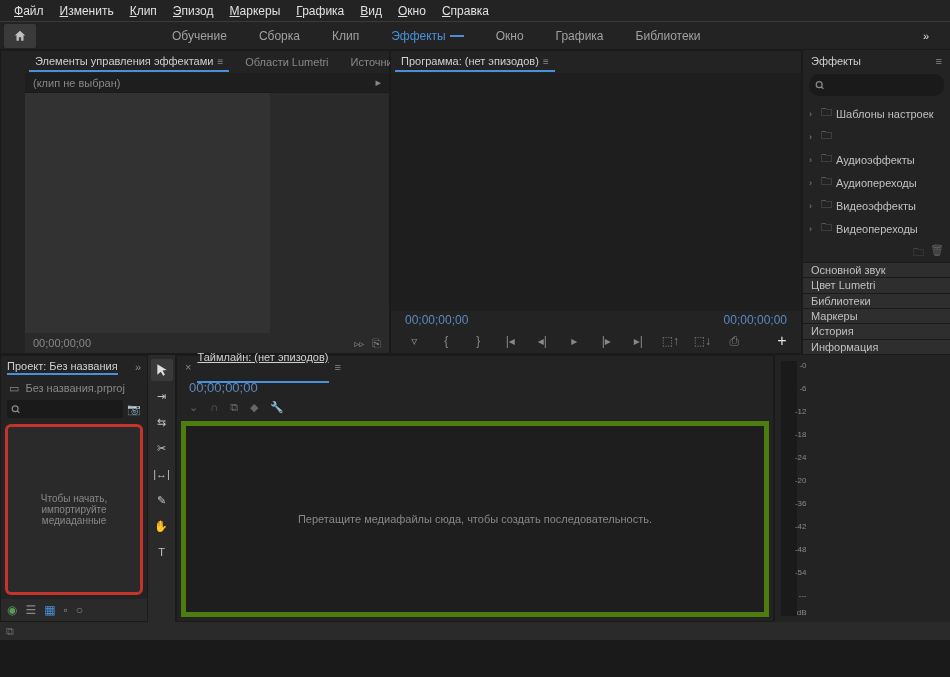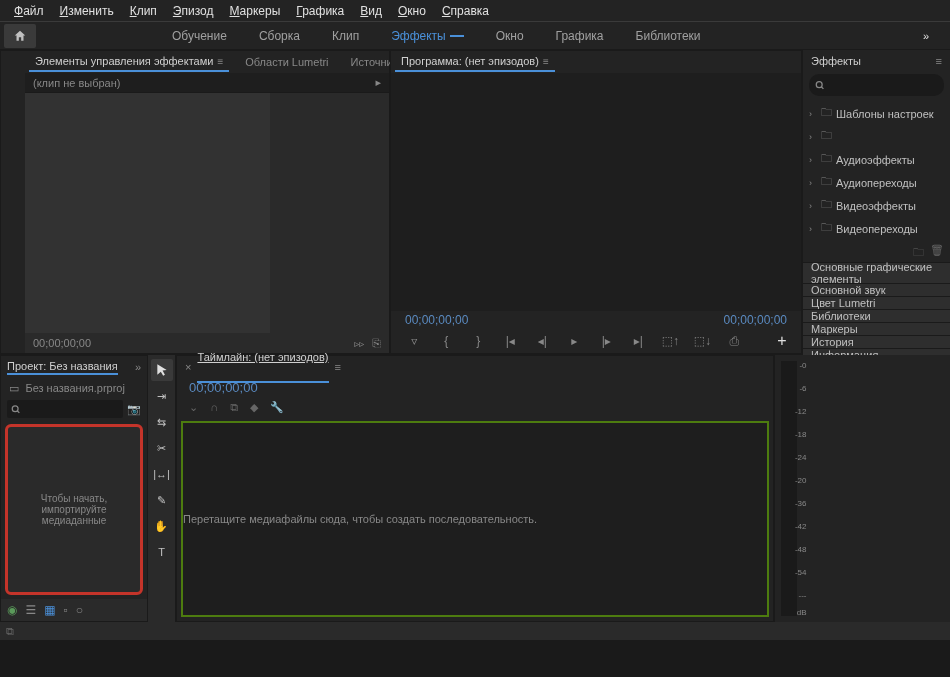--- a/index.html
+++ b/index.html
@@ -73,21 +73,21 @@
 .project-footer .icon.blue { color: #4a90d9; }
 .tools-col { width: 28px; background: #2a2a2a; display: flex; flex-direction: column; align-items: center; padding: 4px 0; gap: 4px; border-right: 1px solid #1a1a1a; }
 .tool { width: 22px; height: 22px; display: flex; align-items: center; justify-content: center; color: #c0c0c0; border-radius: 2px; }
 .tool.active { background: #3a3a3a; color: #e0e0e0; }
 .timeline-panel { flex: 1; display: flex; flex-direction: column; }
 .timeline-header { height: 22px; display: flex; align-items: center; padding: 0 8px; gap: 6px; }
 .timeline-header .close { color: #888; }
 .timeline-header .title { color: #d0d0d0; border-bottom: 2px solid #4a90d9; padding-bottom: 18px; text-decoration: underline; }
 .timeline-tc { padding: 2px 12px; color: #5a8ac0; font-size: 13px; }
 .timeline-icons { height: 20px; display: flex; align-items: center; gap: 12px; padding: 0 12px; color: #666; }
-.timeline-body { flex: 1; background: #1e1e1e; margin: 4px; display: flex; align-items: center; justify-content: flex-start; color: #888; font-size: 11px; border: 2px solid #4d7c0f; }
+.timeline-body { flex: 1; background: #1e1e1e; margin: 4px; display: flex; align-items: center; justify-content: center; color: #888; font-size: 11px; border: 5px solid #4d7c0f; }
 .audio-meter { width: 28px; background: #232323; display: flex; flex-direction: column; align-items: center; padding: 6px 2px; border-left: 1px solid #1a1a1a; }
 .meter-scale { flex: 1; width: 16px; background: #1a1a1a; position: relative; }
 .meter-tick { position: absolute; right: -10px; font-size: 8px; color: #888; }
 .right-col-lower { width: 148px; background: #232323; }
 .status-bar { height: 18px; background: #2a2a2a; display: flex; align-items: center; padding: 0 6px; color: #666; }
 svg { display: block; }
 </style>
 </head>
 <body>
 
@@ -227,21 +227,20 @@
                 <span class="chev">›</span>
                 <span class="folder">🗀</span>
                 <span>Видеопереходы</span>
               </div>
           </div>
           <div class="tree-footer">
             <span>🗀</span>
             <span>🗑</span>
           </div>
         </div>
-        <div class="panel-strip">Основные графические элементы</div>
         <div class="panel-strip">Основной звук</div>
         <div class="panel-strip">Цвет Lumetri</div>
         <div class="panel-strip">Библиотеки</div>
         <div class="panel-strip">Маркеры</div>
         <div class="panel-strip">История</div>
         <div class="panel-strip">Информация</div>
       </div>
     </div>
 
     <div class="lower">

